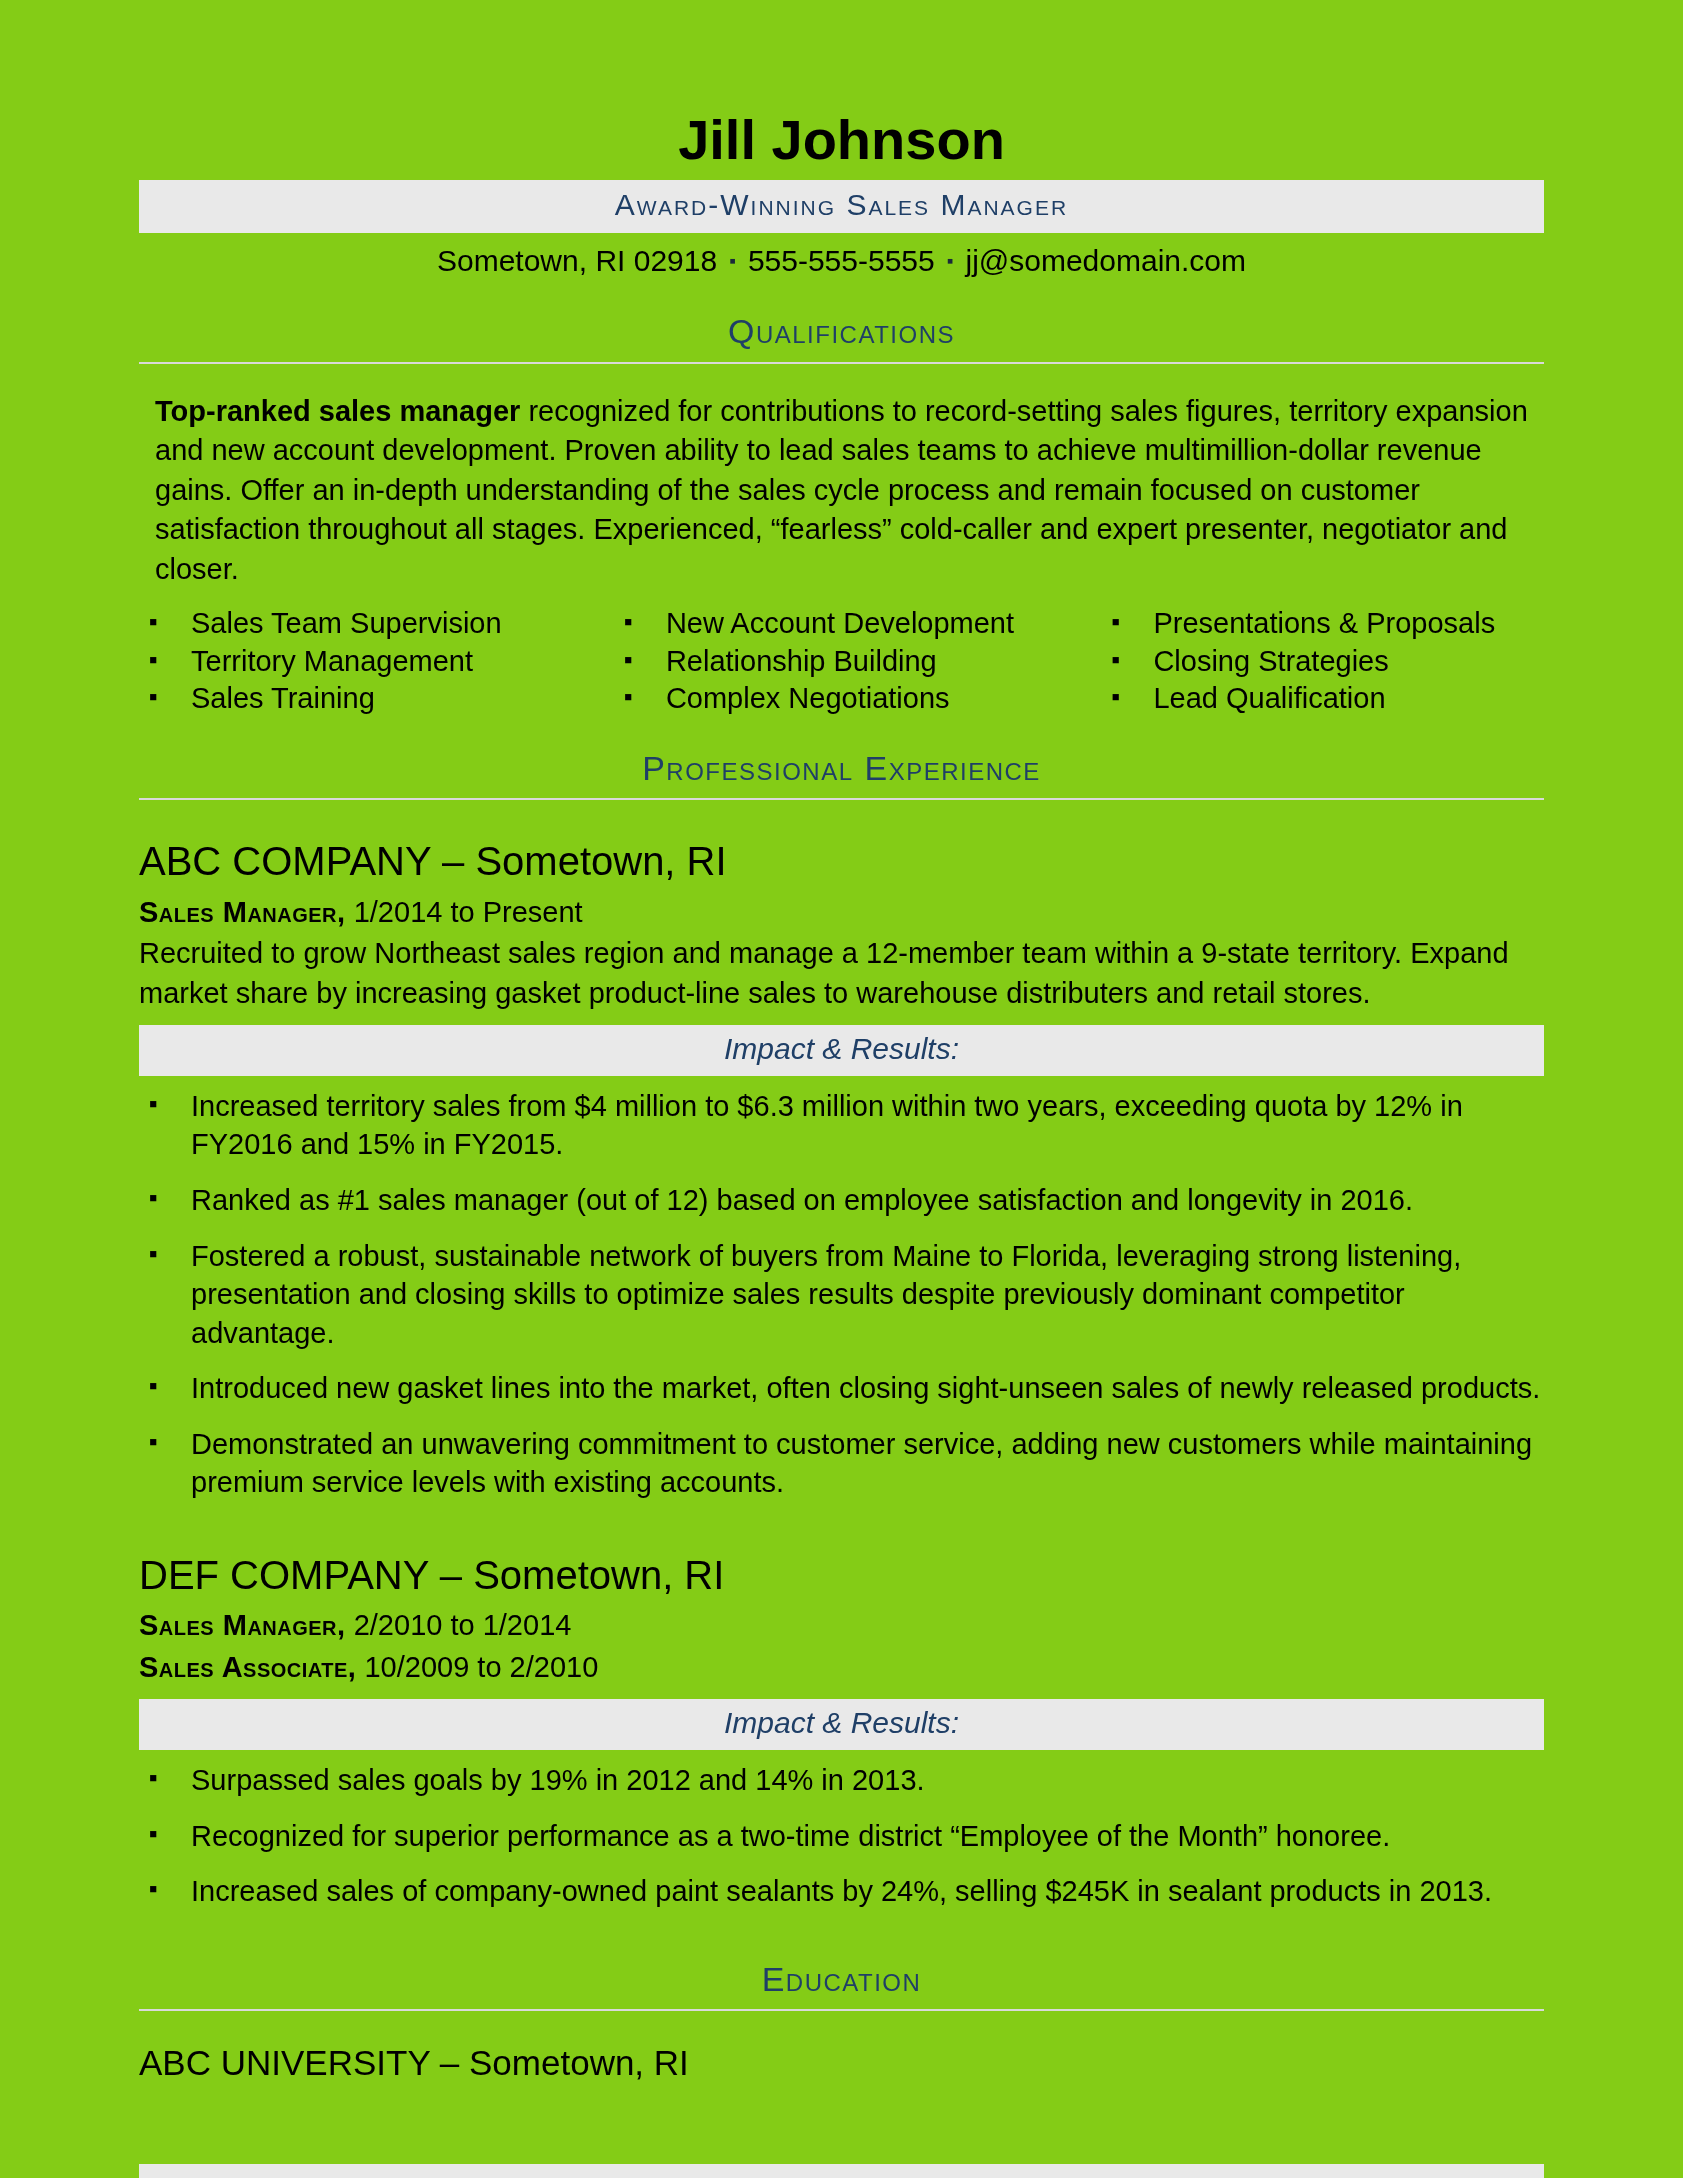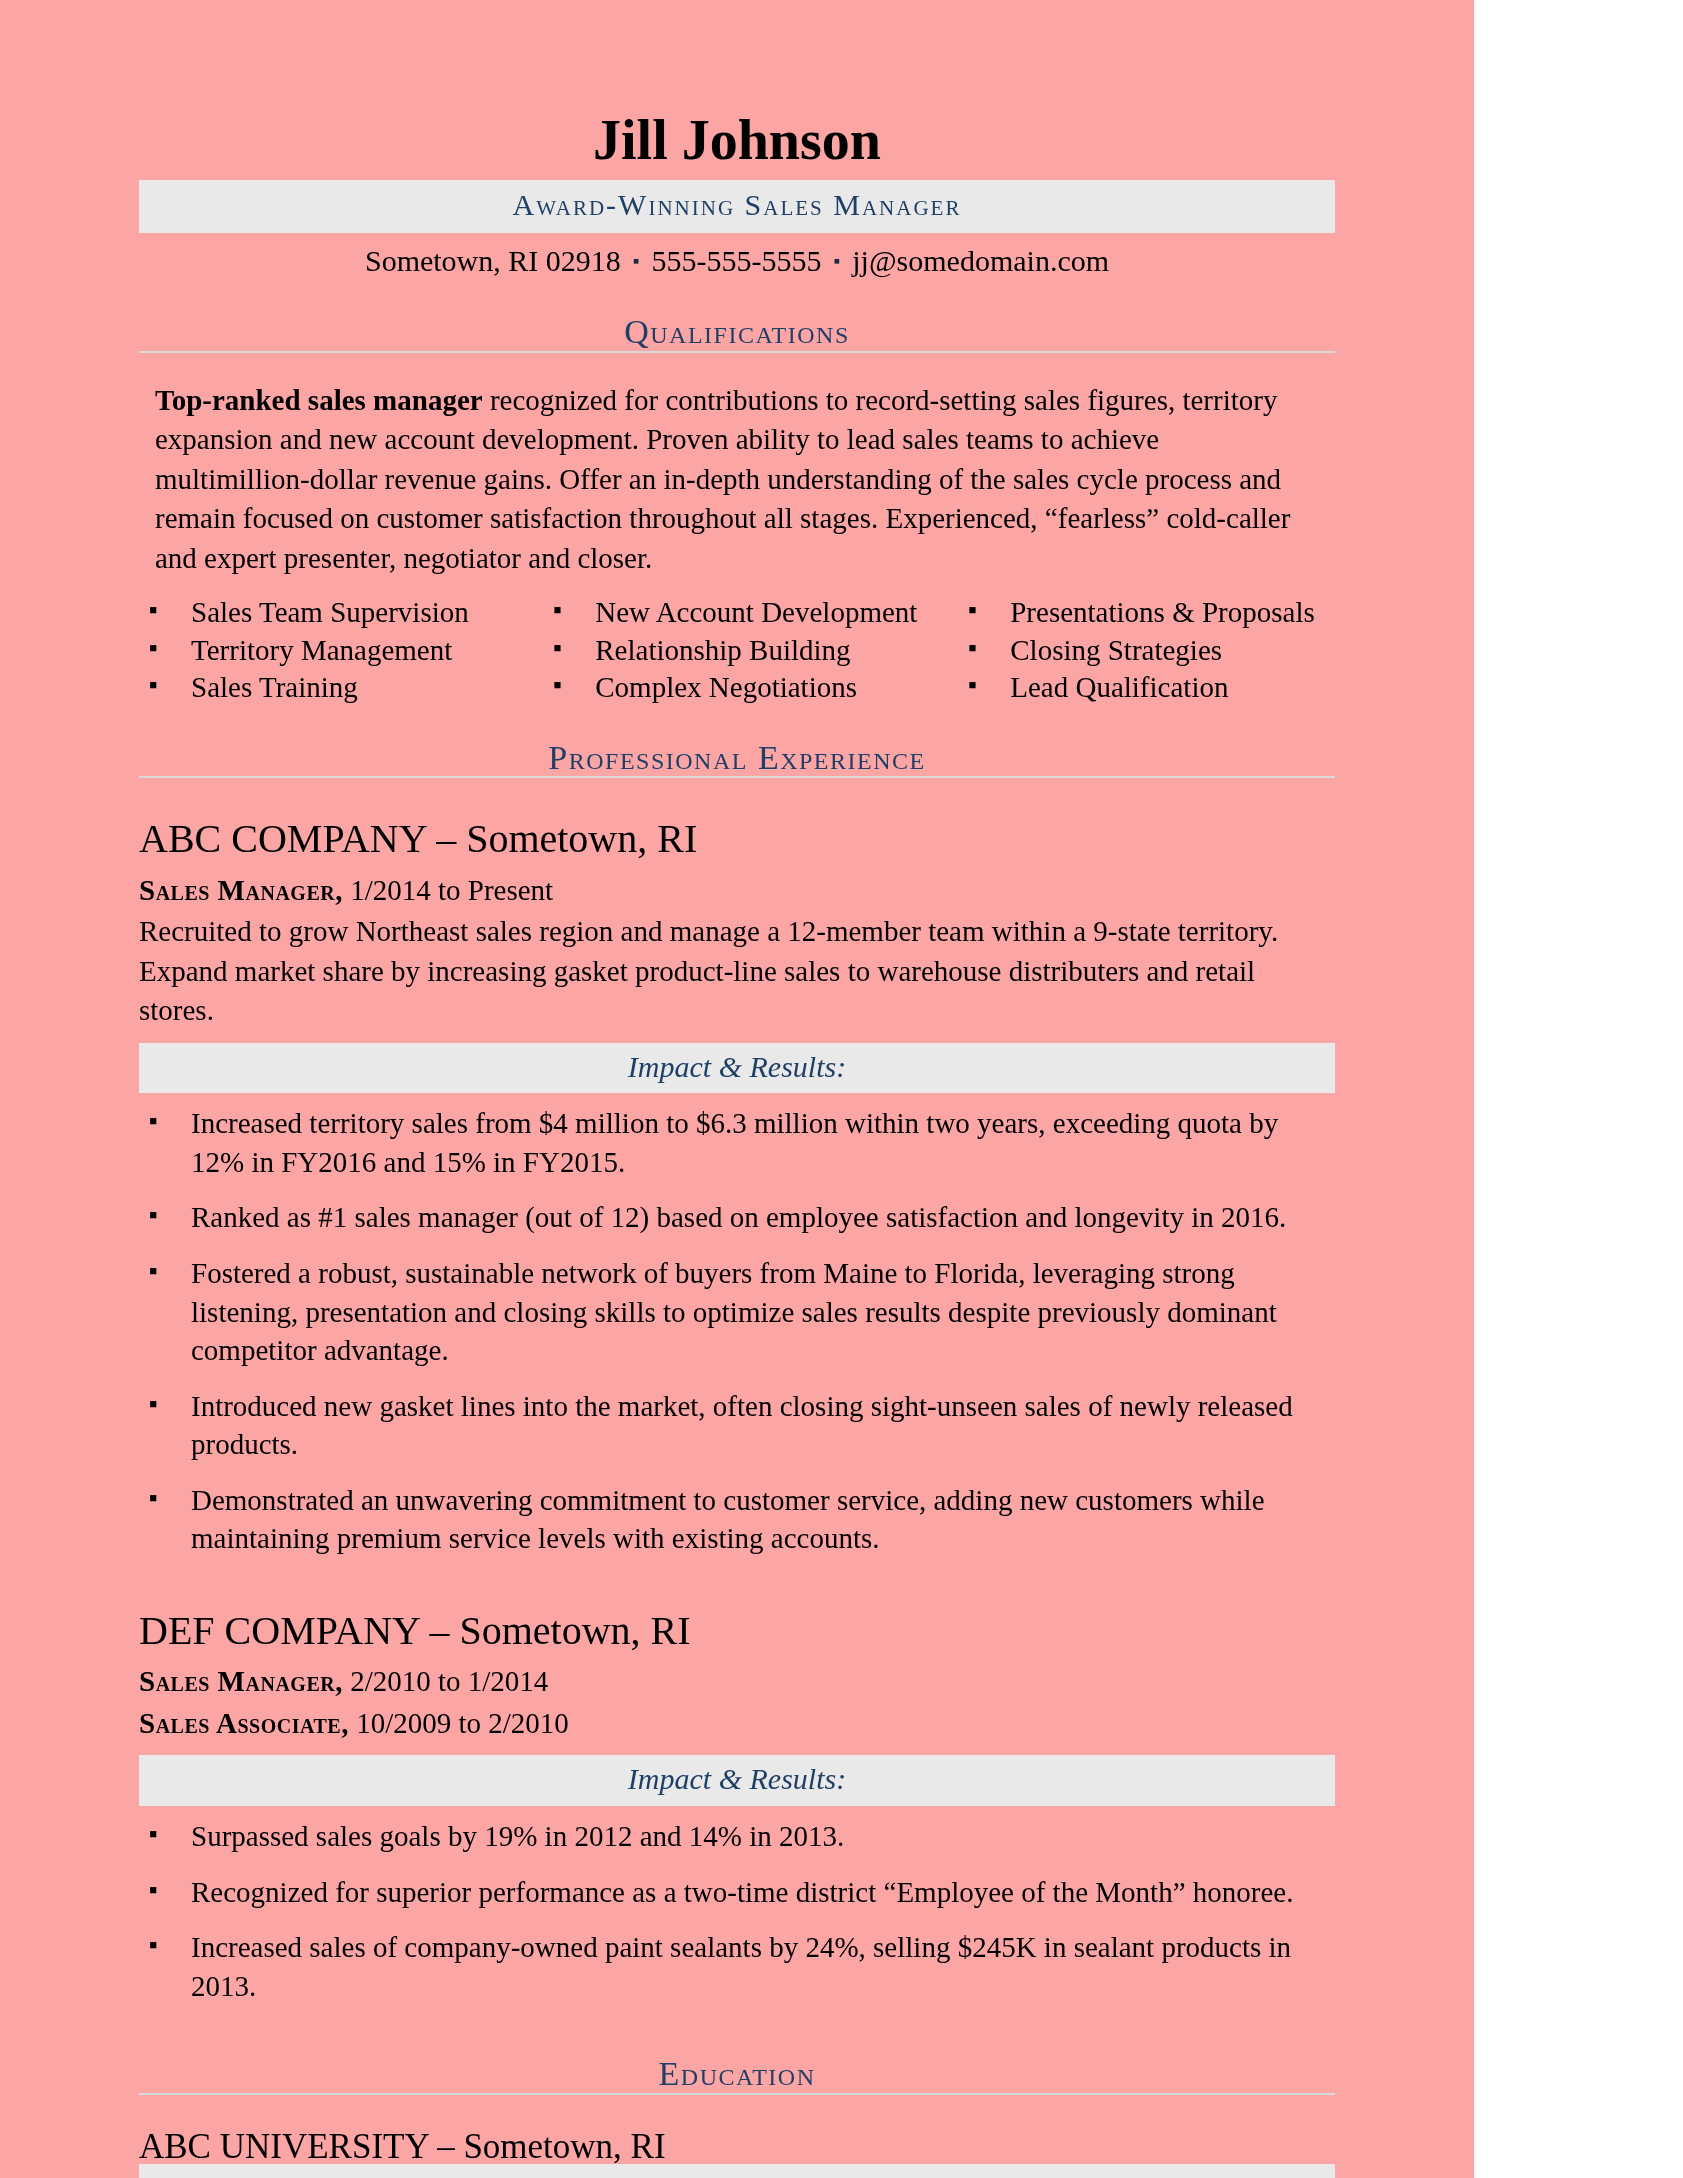--- a/index.html
+++ b/index.html
@@ -4,25 +4,25 @@
 <style>
   :root{
     --accent:#1f3f67;
     --band:#e9e9e9;
     --rule:#d9d9d9;
   }
   *{box-sizing:border-box;}
   html,body{margin:0;padding:0;background:#ffffff;}
   .page{
     position:relative;
-    width:1474px;
+    width:1683px;
     height:2178px;
     overflow:hidden;
-    background:#fca5a5;
-    font-family:Liberation Serif, serif;
+    background:#84cc16;
+    font-family:Liberation Sans, sans-serif;
     color:#000000;
     font-size:29px;
     line-height:1.36;
     padding:111px 139px 0 139px;
   }
   
   .name{
     margin:0 0 10px 0;
     text-align:center;
     font-size:56px;
@@ -58,21 +58,21 @@
   
   .section-heading{
     margin:32px 0 28px 0;
     text-align:center;
     font-variant:small-caps;
     font-weight:normal;
     letter-spacing:1.5px;
     color:var(--accent);
     font-size:34px;
     border-bottom:2px solid var(--rule);
-    padding-bottom:0;
+    padding-bottom:11px;
     line-height:1.1;
   }
   
   .quals-text{margin:16px;}
   .quals-text .lead{font-weight:bold;}
   
   .expertise-grid{
     display:grid;
     grid-template-columns:33.8% 34.7% 31.5%;
     margin:0;

